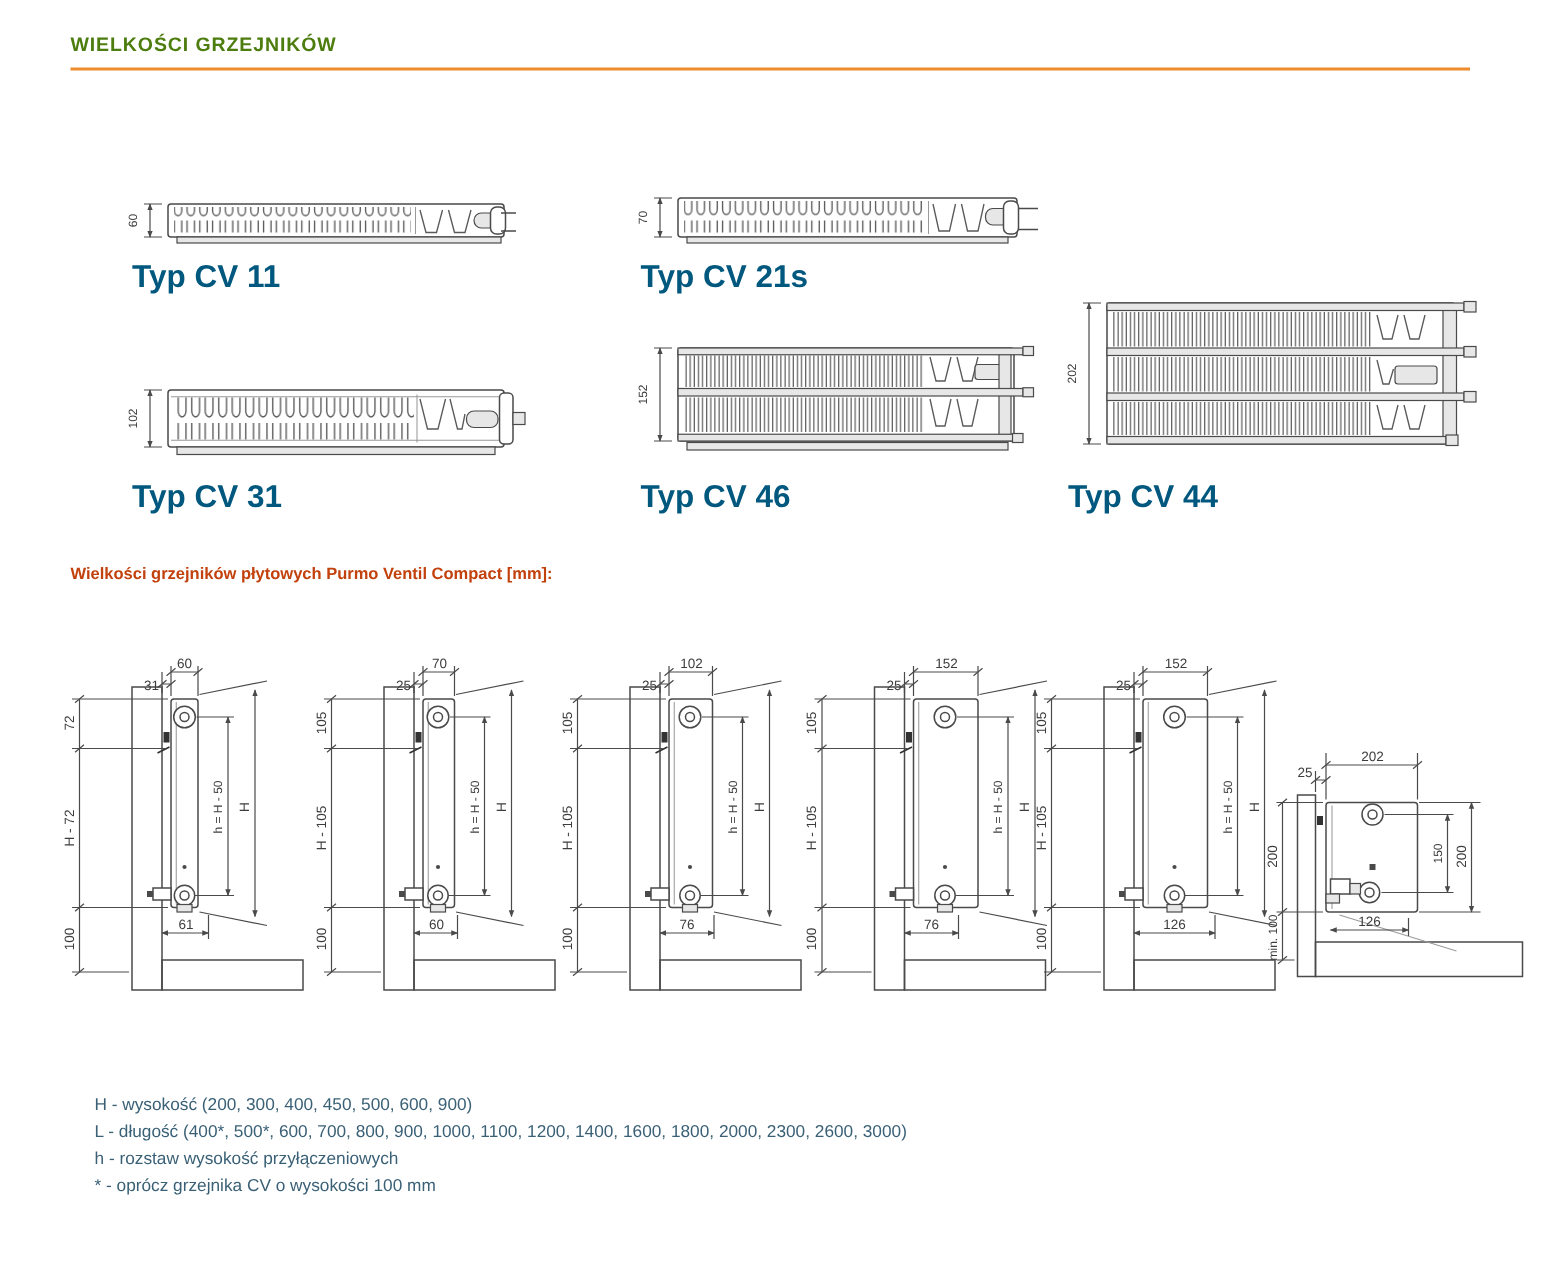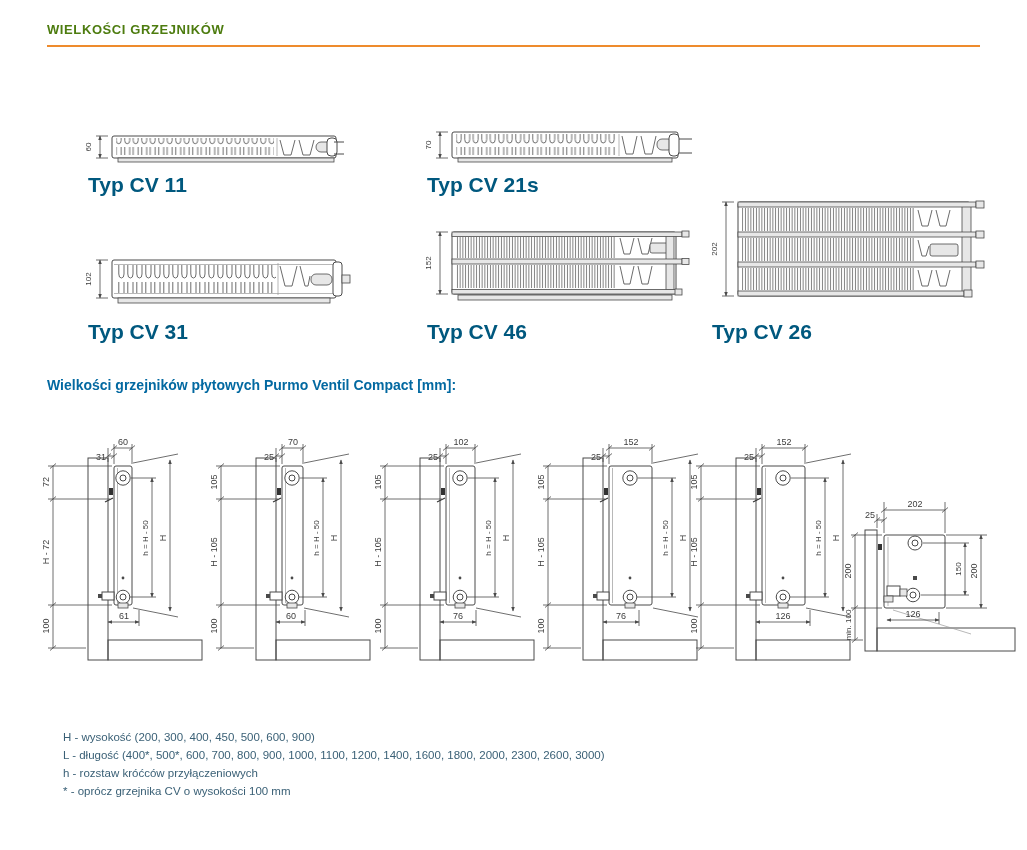--- a/index.html
+++ b/index.html
@@ -2,21 +2,21 @@
 <html><head>
 <meta charset="utf-8">
 <style>
   html,body{margin:0;padding:0}
   body{width:1027px;height:850px;background:#ffffff;position:relative;overflow:hidden;
        font-family:"Liberation Sans",sans-serif;}
   .abs{position:absolute}
   #page-title{left:47px;top:22px;font-size:13px;font-weight:bold;letter-spacing:.6px;color:#4d7c0f}
   #title-rule{left:47px;top:45px;width:933px;height:2px;background:#EE8B2D}
   .typlabel{font-size:21px;font-weight:bold;color:#00587E}
-  #section-heading{left:47px;top:377px;font-size:14px;font-weight:bold;color:#0369a1}
+  #section-heading{left:47px;top:377px;font-size:11px;font-weight:bold;color:#c2410c}
   .note{left:63px;font-size:11.5px;color:#3A6076}
   svg{position:absolute;overflow:visible}
   svg text{font-family:"Liberation Sans",sans-serif;fill:#3d3d3d;font-size:9px}
   .t8{font-size:8px}
   .dl{stroke:#4a4a4a;stroke-width:.8;fill:none}          
   .ol{stroke:#4a4a4a;stroke-width:1;fill:none}           
   .zz{stroke:#5a5a5a;stroke-width:.9;fill:none}          
   .lt{fill:#e7e7e7;stroke:#4a4a4a;stroke-width:.8}       
   .wh{fill:#ffffff;stroke:#4a4a4a;stroke-width:1}        
   .thin{stroke:#999;stroke-width:.7;fill:none}
@@ -172,21 +172,21 @@
     <rect x="276" y="35" width="8" height="7" class="lt"></rect>
     <rect x="276" y="65" width="8" height="7" class="lt"></rect>
     <rect x="264" y="94" width="8" height="7" class="lt"></rect>
   </g>
   <g>
     <path d="M34,6 H22 M34,100 H22" class="dl"></path>
     <line x1="26" y1="6" x2="26" y2="100" class="dl" marker-start="url(#ar5)" marker-end="url(#ar5)"></line>
     <text class="t8" transform="rotate(-90 17 53)" x="17" y="53" text-anchor="middle">202</text>
   </g>
 </svg>
-<div class="abs typlabel" style="left:712px;top:320px">Typ CV 26</div>
+<div class="abs typlabel" style="left:712px;top:320px">Typ CV 44</div>
 
 <div class="abs" id="section-heading">Wielkości grzejników płytowych Purmo Ventil Compact [mm]:</div>
 
 <svg class="abs" style="left:40px;top:426px" width="170" height="252" viewBox="0 0 170 252">
   <defs>
     <pattern id="ht1" width="6" height="6" patternUnits="userSpaceOnUse" patternTransform="rotate(45)">
       <line x1="0" y1="0" x2="0" y2="6" stroke="#9a9a9a" stroke-width="1"></line>
     </pattern>
     <marker id="am1" viewBox="0 0 10 10" refX="8" refY="5" markerWidth="6.5" markerHeight="6.5" orient="auto-start-reverse">
       <path d="M0,1.5 L9,5 L0,8.5 Z" fill="#4a4a4a"></path>
@@ -477,14 +477,14 @@
   <text x="32" y="40" text-anchor="end">25</text>
   <text transform="rotate(-90 8 93)" x="8" y="93" text-anchor="middle">200</text>
   <text class="t8" transform="rotate(-90 8 147)" x="8" y="147" text-anchor="middle">min. 100</text>
   <text class="t8" transform="rotate(-90 118 91)" x="118" y="91" text-anchor="middle">150</text>
   <text transform="rotate(-90 134 93)" x="134" y="93" text-anchor="middle">200</text>
   <text x="70" y="139" text-anchor="middle">126</text>
 </svg>
 
 <div class="abs note" style="top:731px">H - wysokość (200, 300, 400, 450, 500, 600, 900)</div>
 <div class="abs note" style="top:749px">L - długość (400*, 500*, 600, 700, 800, 900, 1000, 1100, 1200, 1400, 1600, 1800, 2000, 2300, 2600, 3000)</div>
-<div class="abs note" style="top:767px">h - rozstaw króćców przyłączeniowych</div>
+<div class="abs note" style="top:767px">h - rozstaw wysokość przyłączeniowych</div>
 <div class="abs note" style="top:785px">* - oprócz grzejnika CV o wysokości 100 mm</div>
 
 </body></html>

